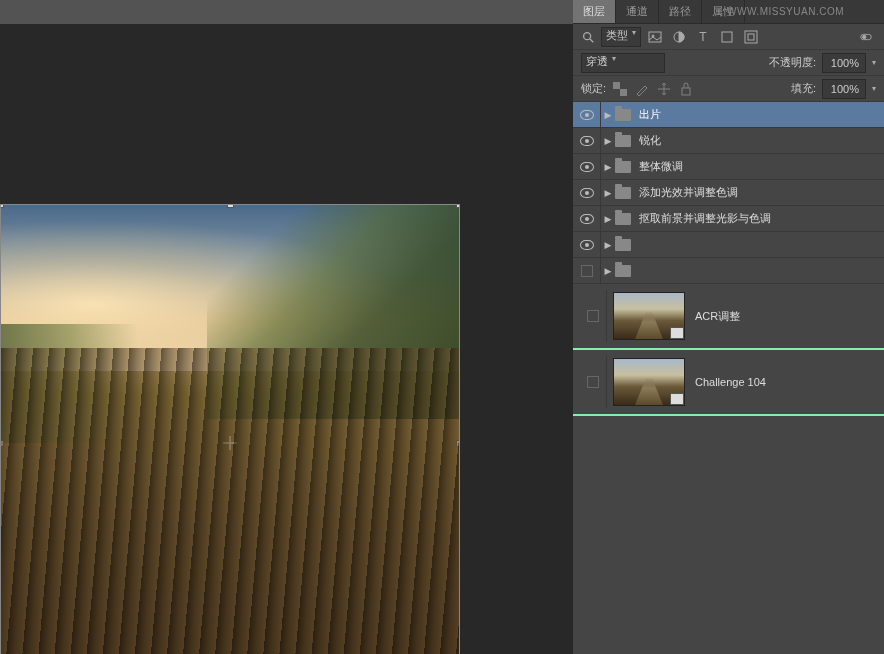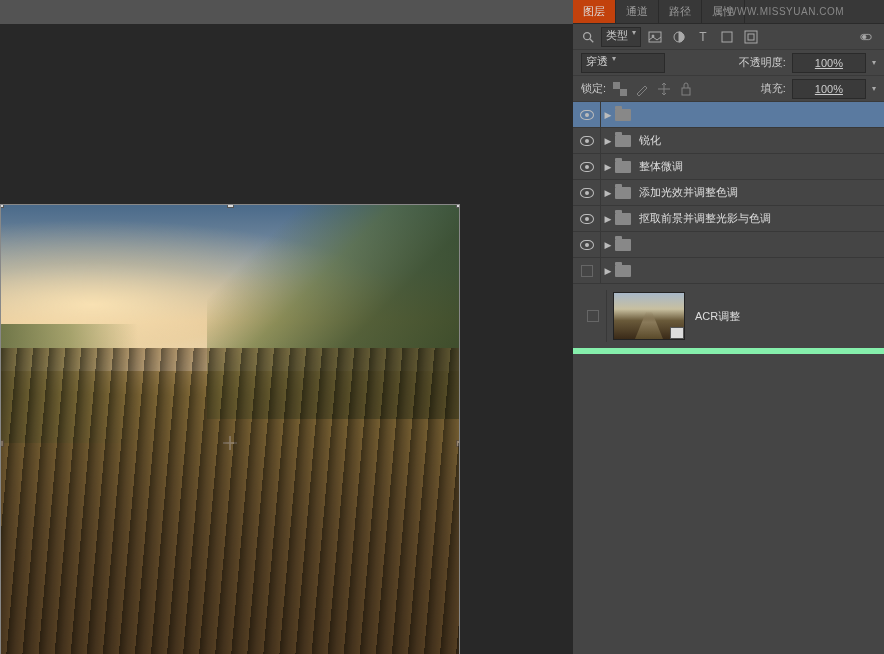--- a/index.html
+++ b/index.html
@@ -17,47 +17,47 @@
 .h-tc { left: 50%; top: -4px; margin-left: -3px; }
 .h-ml { left: -4px; top: 50%; margin-top: -3px; } .h-mr { right: -4px; top: 50%; margin-top: -3px; }
 .center-cross { position: absolute; left: 50%; top: 50%; width: 14px; height: 14px; margin: -7px 0 0 -7px; }
 .center-cross::before, .center-cross::after { content: ""; position: absolute; background: rgba(220,220,220,0.8); }
 .center-cross::before { left: 6px; top: 0; width: 2px; height: 14px; }
 .center-cross::after { left: 0; top: 6px; width: 14px; height: 2px; }
 
 .panels { position: absolute; left: 573px; top: 0; width: 311px; height: 654px; background: #454545; display: flex; flex-direction: column; }
 .tabs { display: flex; height: 24px; background: #383838; border-bottom: 1px solid #2a2a2a; }
 .tab { padding: 4px 10px; font-size: 11px; color: #999; cursor: pointer; border-right: 1px solid #2a2a2a; }
-.tab.active { background: #c2410c; color: #ddd; }
+.tab.active { background: #737373; color: #ddd; }
 .watermark { position: absolute; right: 40px; top: 6px; font-size: 10px; color: #888; letter-spacing: 0.5px; }
 
 .row { display: flex; align-items: center; height: 26px; padding: 0 8px; gap: 6px; border-bottom: 1px solid #3a3a3a; }
 .dropdown { display: flex; align-items: flex-start; background: #3a3a3a; border: 1px solid #2a2a2a; height: 20px; padding: 0 4px; }
 .dropdown .arrow { margin-left: 4px; font-size: 8px; color: #aaa; }
 .search-icon { width: 14px; height: 14px; display: flex; align-items: center; justify-content: center; color: #aaa; }
 .icon-btn { width: 20px; height: 18px; display: flex; align-items: center; justify-content: center; color: #aaa; cursor: pointer; }
 .icon-btn svg { width: 14px; height: 14px; }
 .label { color: #ccc; }
-.val-box { display: flex; align-items: center; background: #3a3a3a; border: 1px solid #2a2a2a; height: 20px; padding: 0 22px; min-width: 44px; justify-content: flex-end; text-decoration: underline; }
+.val-box { display: flex; align-items: center; background: #3a3a3a; border: 1px solid #2a2a2a; height: 20px; padding: 0 6px; min-width: 44px; justify-content: flex-end; }
 .spacer { flex: 1; }
 
 .layers-list { flex: 1; overflow-y: auto; background: #454545; }
 .layer-row { display: flex; align-items: center; height: 26px; border-bottom: 1px solid #383838; padding-right: 6px; }
 .layer-row.selected { background: #5a7aa0; color: #fff; }
 .vis-col { width: 28px; display: flex; align-items: center; justify-content: center; border-right: 1px solid #383838; height: 100%; }
 .eye { width: 14px; height: 10px; border: 1px solid #bbb; border-radius: 50%/60%; position: relative; }
 .eye::after { content: ""; position: absolute; left: 4px; top: 2px; width: 4px; height: 4px; background: #bbb; border-radius: 50%; }
 .empty-check { width: 12px; height: 12px; border: 1px solid #666; }
 .disclose { width: 14px; text-align: center; color: #bbb; font-size: 9px; }
 .folder-icon { width: 16px; height: 12px; background: #888; border-radius: 1px; position: relative; margin-right: 6px; }
 .folder-icon::before { content: ""; position: absolute; left: 0; top: -3px; width: 7px; height: 3px; background: #888; border-radius: 1px 1px 0 0; }
 .layer-name { flex: 1; padding-left: 2px; color: #ddd; }
 .layer-row.selected .layer-name { color: #fff; }
 
-.thumb-row { display: flex; align-items: center; padding: 6px; border-bottom: 6px solid #86efac; }
+.thumb-row { display: flex; align-items: center; padding: 6px; border-bottom: 2px solid #86efac; }
 .thumb-row .vis-col { height: 52px; align-self: stretch; }
 .thumb { width: 72px; height: 48px; border: 1px solid #222; margin: 0 10px 0 6px; position: relative; overflow: hidden; }
 .thumb-img { position: absolute; inset: 0; background: linear-gradient(180deg, #a8b8c8 0%, #c8c0a0 35%, #6a5a3a 60%, #3a2a18 100%); }
 .thumb-img::after { content: ""; position: absolute; left: 30%; bottom: 0; width: 40%; height: 60%; background: linear-gradient(180deg, transparent, #8a7a5a 40%, #5a4a2a); clip-path: polygon(40% 0, 60% 0, 100% 100%, 0 100%); }
 .thumb-badge { position: absolute; right: 0; bottom: 0; width: 14px; height: 12px; background: #ddd; border: 1px solid #555; }
 .thumb-name { color: #ddd; }
 
 .filter-icons { display: flex; gap: 8px; align-items: center; }
 .fi { width: 16px; height: 16px; display: flex; align-items: center; justify-content: center; color: #aaa; }
 
@@ -193,20 +193,21 @@
     <span class="arrow" style="font-size:8px;color:#aaa">▾</span>
   </div>
 
   <div class="layers-list" id="layers-list">
       <div class="layer-row selected">
     <div class="vis-col">
           <span class="eye"></span>
         </div>
     <span class="disclose">▶</span>
     <span class="folder-icon"></span>
+    <span class="layer-name">出片</span>
       </div>
       <div class="layer-row">
     <div class="vis-col">
           <span class="eye"></span>
         </div>
     <span class="disclose">▶</span>
     <span class="folder-icon"></span>
     <span class="layer-name">锐化</span>
       </div>
       <div class="layer-row">
@@ -250,15 +251,25 @@
       <div class="thumb-row">
     <div class="vis-col">
           <span class="empty-check"></span>
         </div>
     <div class="thumb">
           <div class="thumb-img"></div>
           <div class="thumb-badge"></div>
         </div>
     <span class="thumb-name">ACR调整</span>
       </div>
+      <div class="thumb-row">
+    <div class="vis-col">
+          <span class="empty-check"></span>
+        </div>
+    <div class="thumb">
+          <div class="thumb-img"></div>
+          <div class="thumb-badge"></div>
+        </div>
+    <span class="thumb-name">Challenge 104</span>
+      </div>
       <div class="bottom-space"></div>
     </div>
 </div>
 
 </body></html>

